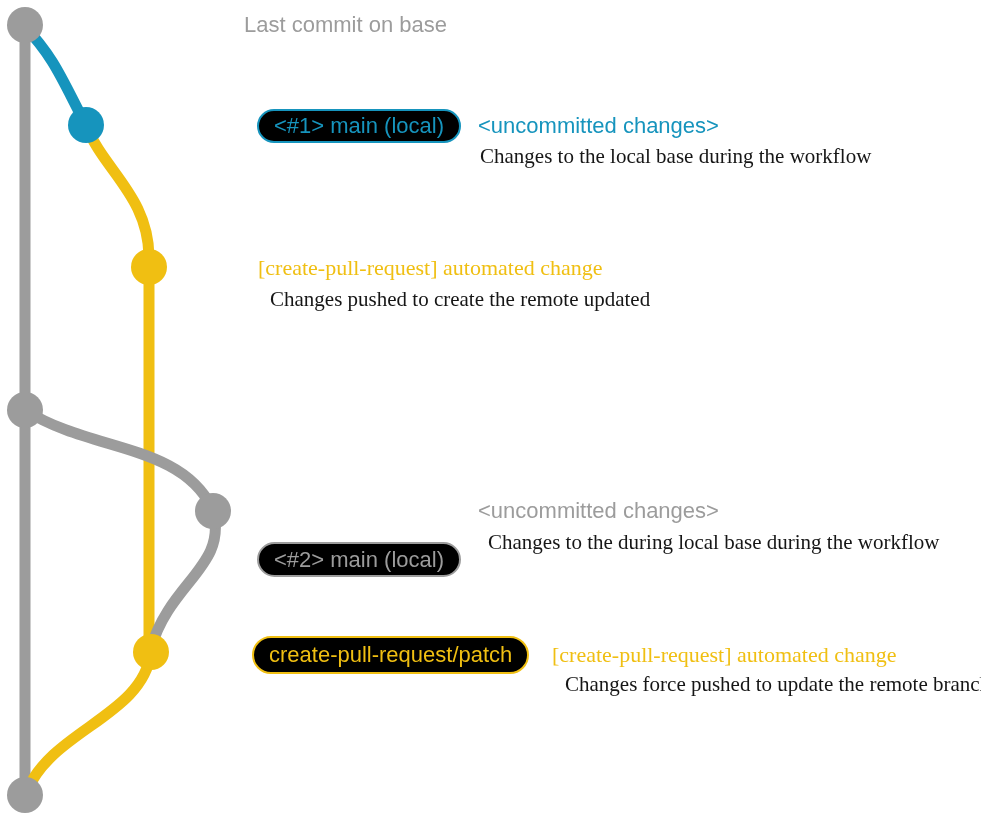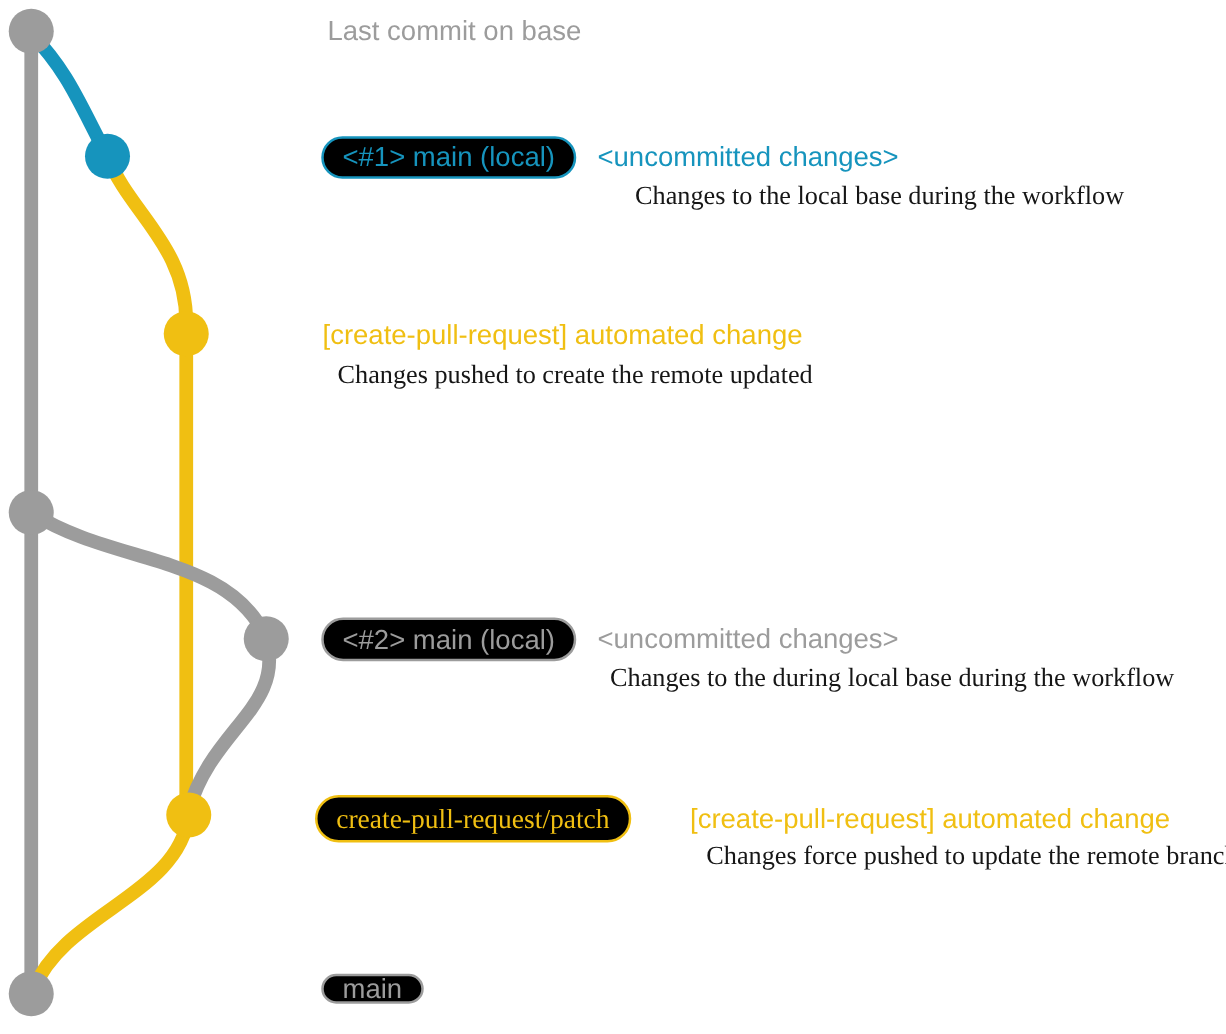--- a/index.html
+++ b/index.html
@@ -13,21 +13,21 @@
   }
   .graph-svg { position: absolute; left: 0; top: 0; }
   .label {
     position: absolute;
     white-space: nowrap;
     font-size: 22px;
     line-height: 26px;
   }
   .label.gray   { color: var(--gray); }
   .label.blue   { color: var(--blue); }
-  .label.yellow { color: var(--yellow); }
+  .label.yellow { color: var(--yellow); font-family: Liberation Serif, serif; }
   .desc {
     position: absolute;
     white-space: nowrap;
     font-family: "Liberation Serif", serif;
     font-size: 21px;
     line-height: 25px;
     color: var(--ink);
   }
   .badge {
     position: absolute;
@@ -36,22 +36,22 @@
     justify-content: center;
     box-sizing: border-box;
     white-space: nowrap;
     font-size: 22px;
     padding: 0 15px;
     border: 2px solid;
     border-radius: 19px;
     background: #000000;
   }
   .badge.blue   { color: var(--blue);   border-color: var(--blue); }
-  .badge.gray   { color: var(--gray);   border-color: var(--gray); }
-  .badge.yellow { color: var(--yellow); border-color: var(--yellow); font-family: Liberation Serif, serif; }
+  .badge.gray   { color: var(--gray);   border-color: var(--gray); margin-top: 48px; }
+  .badge.yellow { color: var(--yellow); border-color: var(--yellow); }
 </style>
 </head>
 <body>
 
 <div class="stage">
 
   <svg id="graph" class="graph-svg" width="260" height="827" viewBox="0 0 260 827">
       <path d="M25,24 L25,795" fill="none" stroke="#9c9c9c" stroke-width="11" stroke-linecap="round"></path>
       <path d="M86,125 C103,170 149,196 149,258 L149,652" fill="none" stroke="#f0bf12" stroke-width="11" stroke-linecap="round"></path>
       <path d="M25,27 C55,58 64,84 86,125" fill="none" stroke="#1694bd" stroke-width="11" stroke-linecap="round"></path>
@@ -60,27 +60,27 @@
       <path d="M151,652 C143,716 52,730 27,791" fill="none" stroke="#f0bf12" stroke-width="11" stroke-linecap="round"></path>
       <circle cx="25" cy="25" r="18" fill="#9c9c9c"></circle>
       <circle cx="86" cy="125" r="18" fill="#1694bd"></circle>
       <circle cx="149" cy="267" r="18" fill="#f0bf12"></circle>
       <circle cx="25" cy="410" r="18" fill="#9c9c9c"></circle>
       <circle cx="213" cy="511" r="18" fill="#9c9c9c"></circle>
       <circle cx="151" cy="652" r="18" fill="#f0bf12"></circle>
       <circle cx="25" cy="795" r="18" fill="#9c9c9c"></circle>
     </svg>
 
-  <div class="label gray" style="left:262px; top:12px">Last commit on base</div>
+  <div class="label gray" style="left:244px; top:12px">Last commit on base</div>
 
   <div class="badge blue" style="left:257px; top:109px; height:34px">&lt;#1&gt; main (local)</div>
 
   <div class="label blue" style="left:478px; top:113px">&lt;uncommitted changes&gt;</div>
 
-  <div class="desc" style="left:508px; top:144px">Changes to the local base during the workflow</div>
+  <div class="desc" style="left:480px; top:144px">Changes to the local base during the workflow</div>
 
   <div class="label yellow" style="left:258px; top:255px">[create-pull-request] automated change</div>
 
   <div class="desc" style="left:270px; top:287px">Changes pushed to create the remote updated</div>
 
 
   <div class="badge gray" style="left:257px; top:494px; height:35px">&lt;#2&gt; main (local)</div>
 
   <div class="label gray" style="left:478px; top:498px">&lt;uncommitted changes&gt;</div>
 

